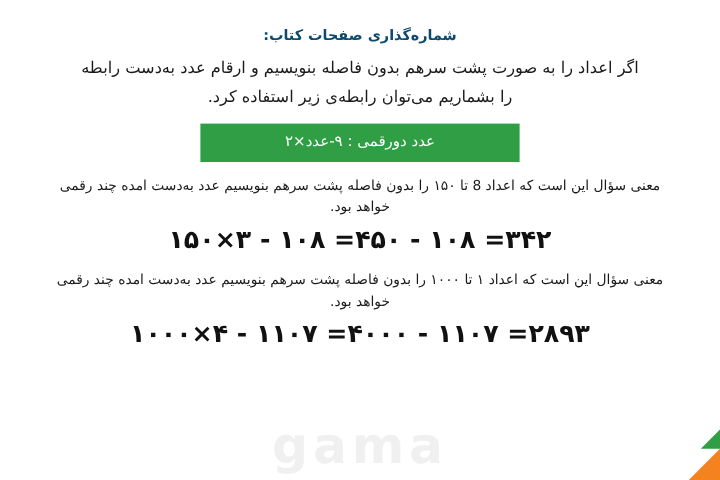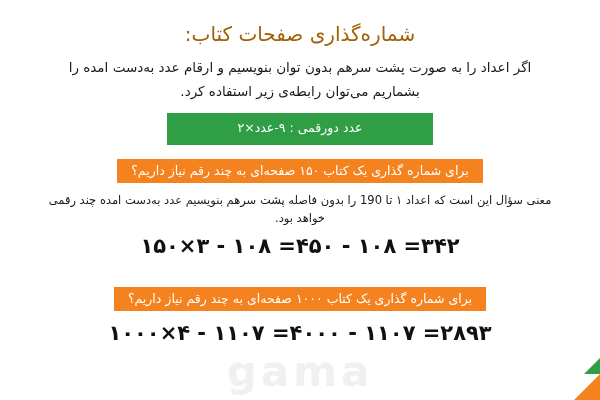--- a/index.html
+++ b/index.html
@@ -44,23 +44,23 @@
   }
 
   .page {
     position: relative;
     z-index: 2;
     padding: 16px 20px 8px 20px;
     text-align: center;
   }
 
   .title {
-    font-size: 20px;
-    font-weight: normal;
-    color: #a16207;
+    font-size: 12px;
+    font-weight: bold;
+    color: #0c4a6e;
     margin: 6px 0 10px 0;
     direction: rtl;
   }
 
   .intro {
     font-size: 13.5px;
     line-height: 1.75;
     color: #1a1a1a;
     margin: 0 auto 10px auto;
     max-width: 470px;
@@ -98,49 +98,48 @@
     margin: 0 auto 6px auto;
     max-width: 520px;
     direction: rtl;
   }
 
   .equation {
     font-size: 21px;
     font-weight: bold;
     color: #111111;
     letter-spacing: 0.5px;
-    margin: 2px auto 25px auto;
+    margin: 2px auto 12px auto;
     direction: ltr;
     white-space: nowrap;
   }
 
   .block { margin-bottom: 2px; }
 </style>
 </head>
 <body>
 
 <div class="watermark">gama</div>
 
 <div class="page">
 
   <div class="title">شماره‌گذاری صفحات کتاب:</div>
 
-  <div class="intro">اگر اعداد را به صورت پشت سرهم بدون توان بنویسیم و ارقام عدد به‌دست امده را بشماریم می‌توان رابطه‌ی زیر استفاده کرد.</div>
+  <div class="intro">اگر اعداد را به صورت پشت سرهم بدون فاصله بنویسیم و ارقام عدد به‌دست رابطه را بشماریم می‌توان رابطه‌ی زیر استفاده کرد.</div>
 
   <div class="green-box">
     <div class="row">عدد دورقمی : ۹-عدد×۲</div>
   </div>
 
   <div class="block">
-    <div class="orange-bar">برای شماره گذاری یک کتاب ۱۵۰ صفحه‌ای به چند رقم نیاز داریم؟</div>
-    <div class="explain">معنی سؤال این است که اعداد ۱ تا 190 را بدون فاصله پشت سرهم بنویسیم عدد به‌دست امده چند رقمی خواهد بود.</div>
+    <div class="explain">معنی سؤال این است که اعداد 8 تا ۱۵۰ را بدون فاصله پشت سرهم بنویسیم عدد به‌دست امده چند رقمی خواهد بود.</div>
     <div class="equation">۱۵۰×۳ - ۱۰۸ =۴۵۰ - ۱۰۸ =۳۴۲</div>
   </div>
 
   <div class="block">
-    <div class="orange-bar">برای شماره گذاری یک کتاب ۱۰۰۰ صفحه‌ای به چند رقم نیاز داریم؟</div>
+    <div class="explain">معنی سؤال این است که اعداد ۱ تا ۱۰۰۰ را بدون فاصله پشت سرهم بنویسیم عدد به‌دست امده چند رقمی خواهد بود.</div>
     <div class="equation">۱۰۰۰×۴ - ۱۱۰۷ =۴۰۰۰ - ۱۱۰۷ =۲۸۹۳</div>
   </div>
 
 </div>
 
 <div class="corner-accent green"></div>
 <div class="corner-accent orange"></div>
 
 </body></html>

